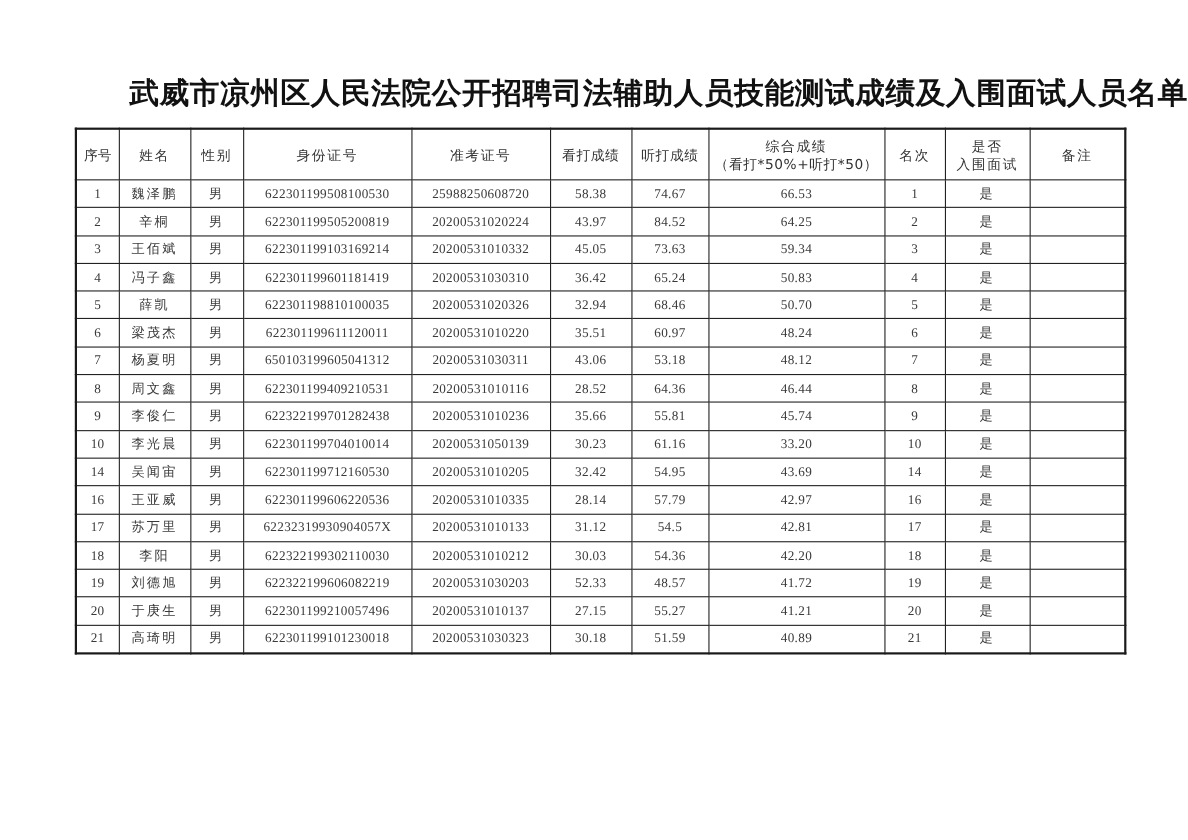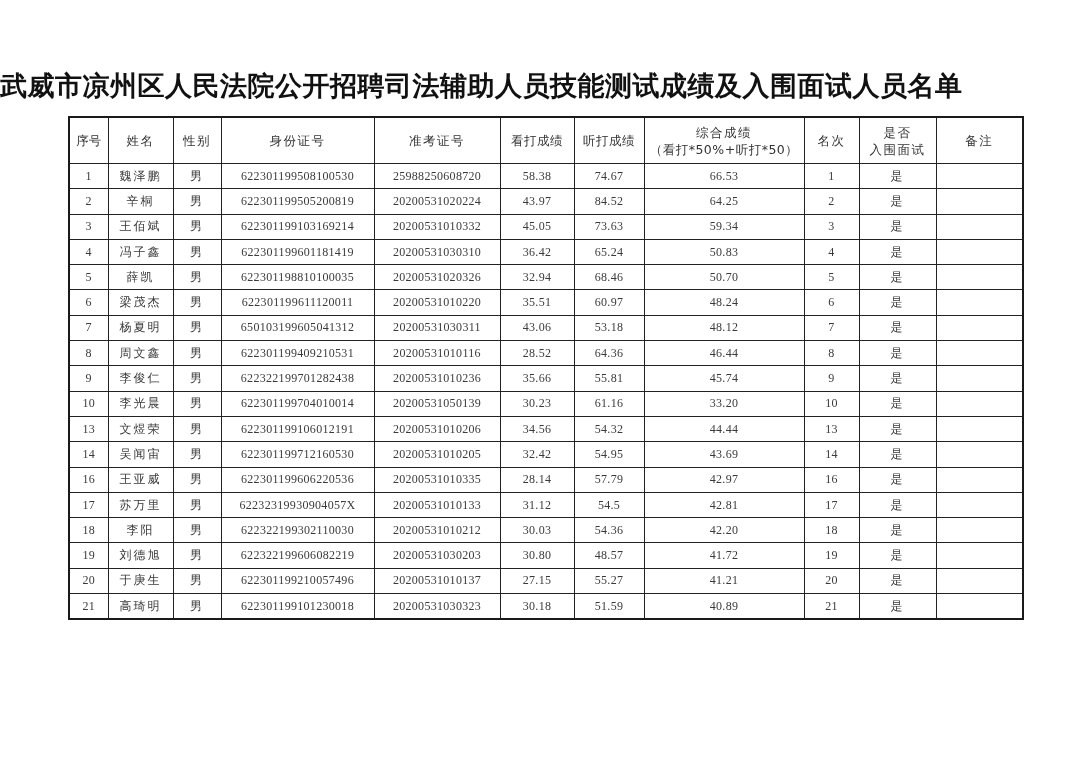--- a/index.html
+++ b/index.html
@@ -13,21 +13,21 @@
       position: relative;
       overflow: hidden;
       font-family: "DejaVu Serif", "Liberation Serif", serif;
       color: #2a2a2a;
     }
     .title {
       position: absolute;
       left: 0;
       top: 68px;
       width: 1080px;
-      text-align: left;
+      text-align: right;
       font-family: "DejaVu Sans", "Liberation Sans", sans-serif;
       font-weight: bold;
       font-size: 27px;
       letter-spacing: 0.5px;
       color: #111111;
       line-height: 36px;
     }
     table.roster {
       position: absolute;
       left: 68px;
@@ -247,33 +247,20 @@
     <td class="num">30.23</td>
     <td class="num">61.16</td>
     <td class="num">33.20</td>
     <td class="num">10</td>
     <td class="cjk">是</td>
     <td class="cjk"></td>
   </tr>
 
 
 
-  <tr>
-    <td class="num">13</td>
-    <td class="cjk">文煜荣</td>
-    <td class="cjk">男</td>
-    <td class="num">622301199106012191</td>
-    <td class="num">20200531010206</td>
-    <td class="num">34.56</td>
-    <td class="num">54.32</td>
-    <td class="num">44.44</td>
-    <td class="num">13</td>
-    <td class="cjk">是</td>
-    <td class="cjk"></td>
-  </tr>
 
   <tr>
     <td class="num">14</td>
     <td class="cjk">吴闻宙</td>
     <td class="cjk">男</td>
     <td class="num">622301199712160530</td>
     <td class="num">20200531010205</td>
     <td class="num">32.42</td>
     <td class="num">54.95</td>
     <td class="num">43.69</td>
@@ -324,21 +311,21 @@
     <td class="cjk">是</td>
     <td class="cjk"></td>
   </tr>
 
   <tr>
     <td class="num">19</td>
     <td class="cjk">刘德旭</td>
     <td class="cjk">男</td>
     <td class="num">622322199606082219</td>
     <td class="num">20200531030203</td>
-    <td class="num">30.80</td>
+    <td class="num">52.33</td>
     <td class="num">48.57</td>
     <td class="num">41.72</td>
     <td class="num">19</td>
     <td class="cjk">是</td>
     <td class="cjk"></td>
   </tr>
 
   <tr>
     <td class="num">20</td>
     <td class="cjk">于庚生</td>

